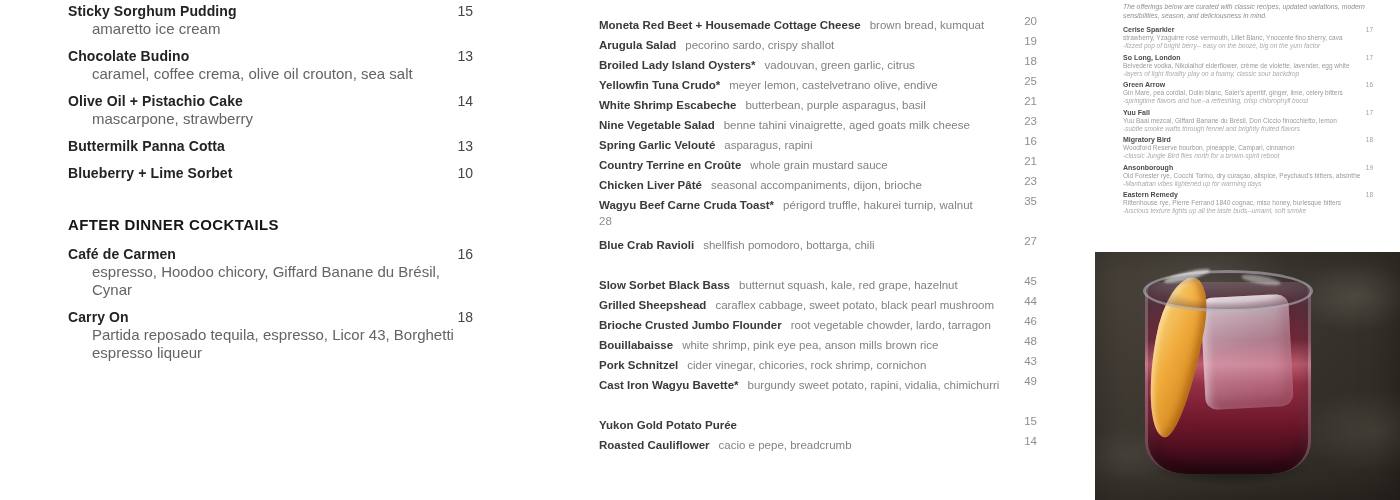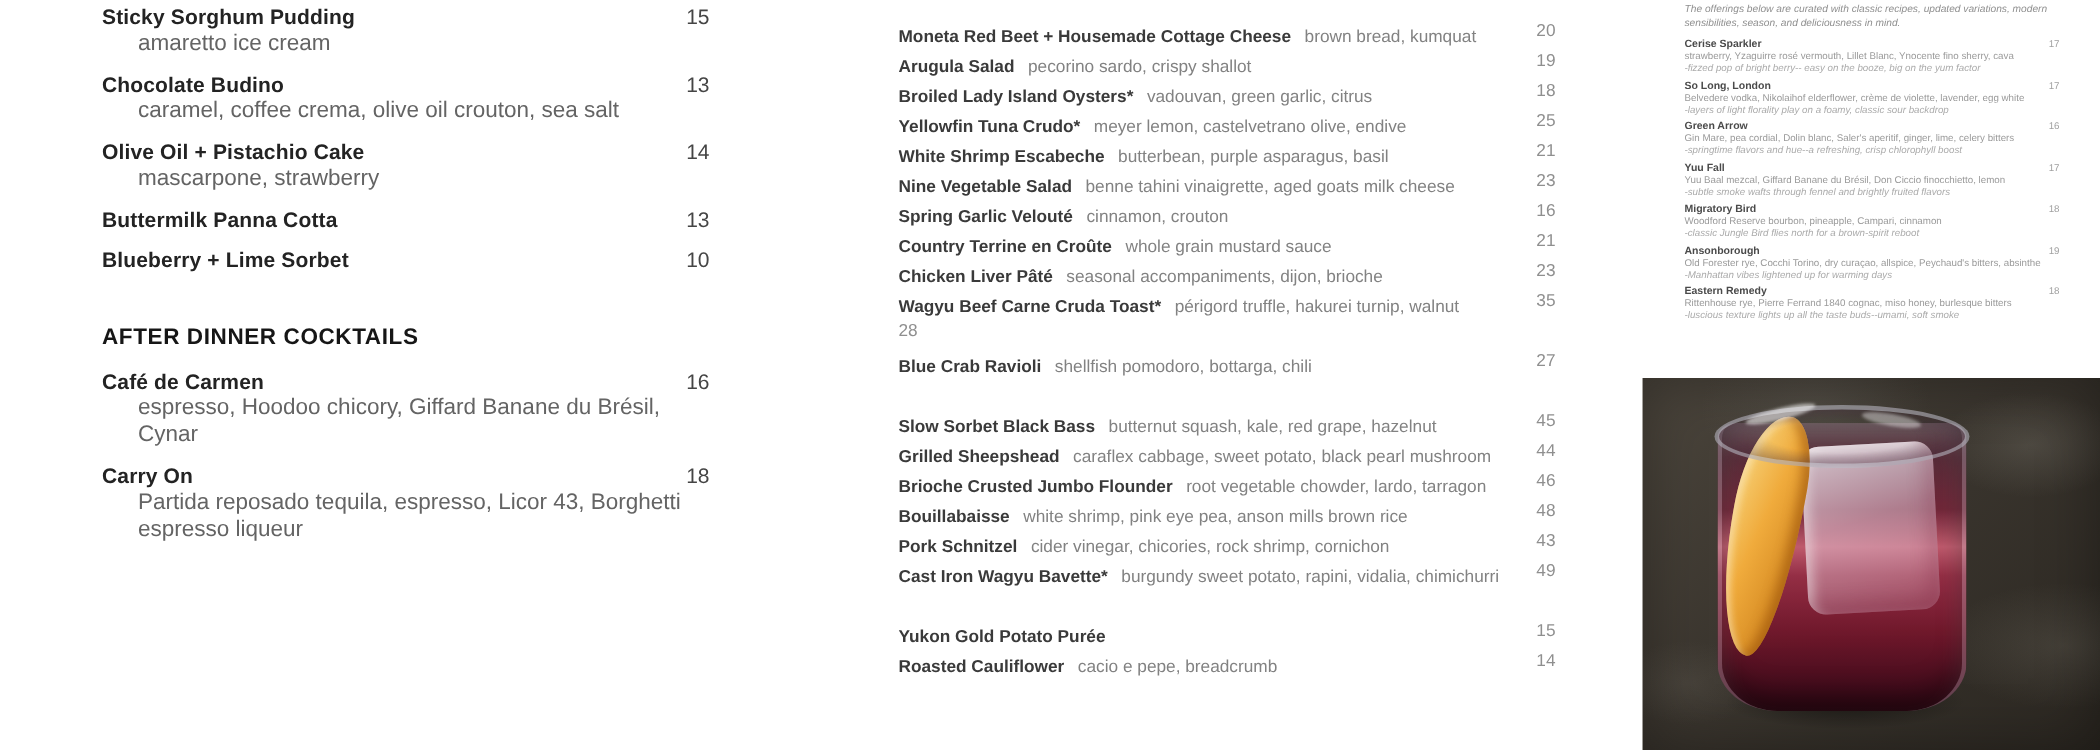--- a/index.html
+++ b/index.html
@@ -178,21 +178,21 @@
         <span class="m-text"><span class="m-name">White Shrimp Escabeche</span><span class="m-desc">butterbean, purple asparagus, basil</span></span>
         <span class="m-price">21</span>
       </div>
 
       <div class="m-row">
         <span class="m-text"><span class="m-name">Nine Vegetable Salad</span><span class="m-desc">benne tahini vinaigrette, aged goats milk cheese</span></span>
         <span class="m-price">23</span>
       </div>
 
       <div class="m-row">
-        <span class="m-text"><span class="m-name">Spring Garlic Velouté</span><span class="m-desc">cinnamon, crouton</span></span>
+        <span class="m-text"><span class="m-name">Spring Garlic Velouté</span><span class="m-desc">asparagus, rapini</span></span>
         <span class="m-price">16</span>
       </div>
 
       <div class="m-row">
         <span class="m-text"><span class="m-name">Country Terrine en Croûte</span><span class="m-desc">whole grain mustard sauce</span></span>
         <span class="m-price">21</span>
       </div>
 
       <div class="m-row">
         <span class="m-text"><span class="m-name">Chicken Liver Pâté</span><span class="m-desc">seasonal accompaniments, dijon, brioche</span></span>

